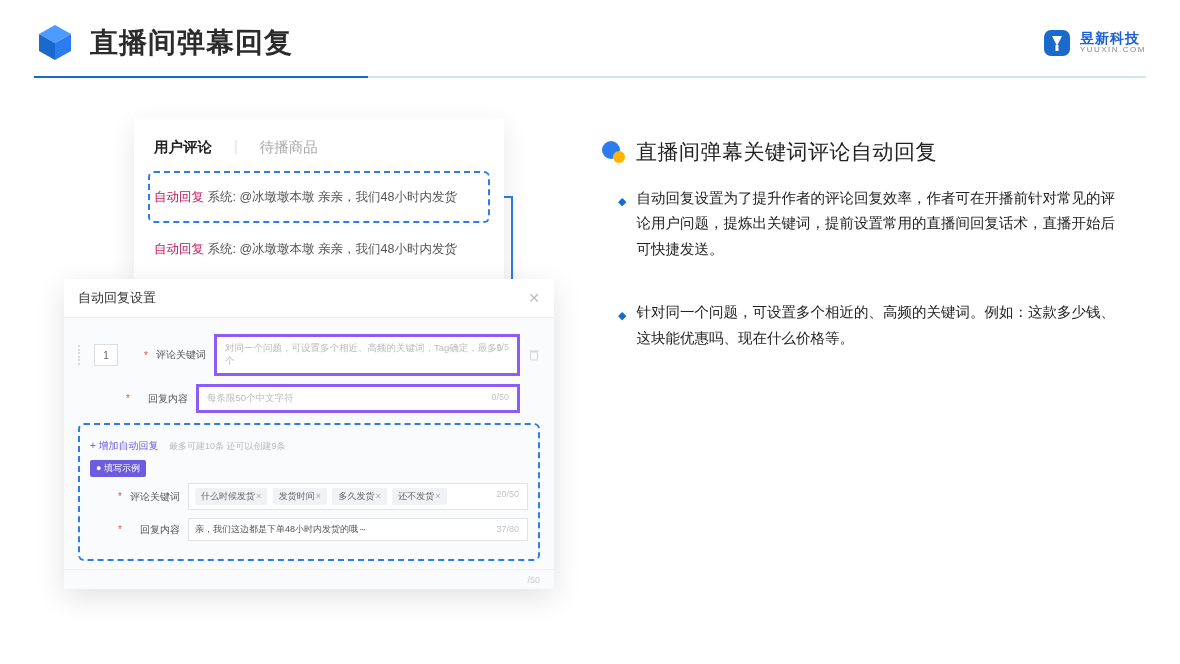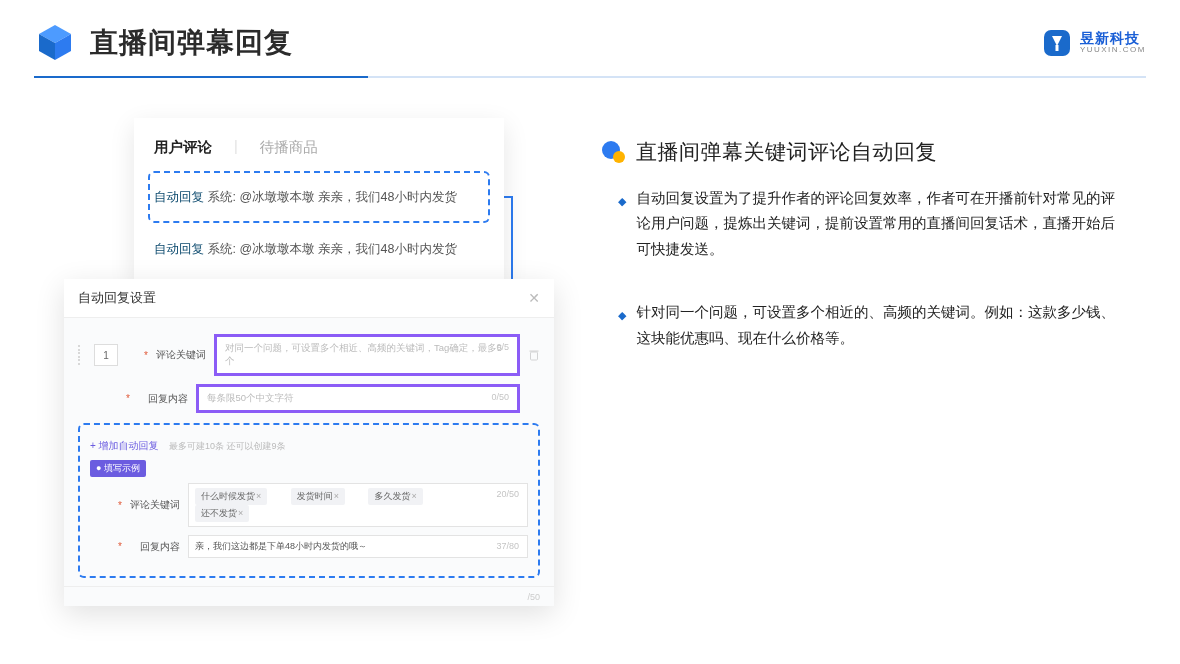--- a/index.html
+++ b/index.html
@@ -23,40 +23,40 @@
 .hr-line { margin: 12px 34px 0 34px; height: 2px; background: linear-gradient(to right, #1a6acb 0%, #1a6acb 30%, #d4e3f6 30%, #d4e3f6 100%); }
 .content { display: flex; padding: 40px 0 0 0; position: relative; }
 .left-col { width: 560px; position: relative; padding-left: 64px; }
 .right-col { width: 560px; padding-left: 40px; padding-top: 20px; }
 .comments-panel { background: #fff; width: 370px; padding: 20px 20px 14px 20px; box-shadow: 0 8px 24px rgba(0,0,0,0.10); position: relative; z-index: 2; margin-left: 70px; }
 .comments-tabs { display: flex; gap: 22px; font-size: 14.5px; margin-bottom: 14px; }
 .tab-active { font-weight: 700; color: #222; }
 .tab-inactive { color: #aaa; }
 .tab-sep { color: #e2e2e2; }
 .comment-row { font-size: 12.5px; color: #555; padding: 8px 0; line-height: 1.6; }
-.ar-badge { color: #0c4a6e; font-weight: 500; }
+.ar-badge { color: #be185d; font-weight: 500; }
 .highlight-box { border: 2.5px dashed #2d7bf0; border-radius: 6px; padding: 6px 4px; margin: 2px -6px 8px -6px; position: relative; }
 .settings-panel { background: #fff; width: 490px; box-shadow: 0 8px 28px rgba(0,0,0,0.12); position: relative; margin-top: -2px; z-index: 3; }
 .settings-header { display: flex; justify-content: space-between; align-items: center; padding: 10px 14px; font-size: 13px; color: #333; border-bottom: 1px solid #eee; }
 .close-x { color: #bbb; font-size: 14px; cursor: pointer; }
 .settings-body { background: #fafbfc; padding: 16px 14px 8px 14px; }
 .field-row { display: flex; align-items: center; gap: 8px; margin-bottom: 8px; font-size: 10px; color: #555; }
 .drag-handle { width: 8px; display: flex; flex-direction: column; gap: 1.5px; }
 .drag-handle span { width: 2px; height: 2px; background: #ccc; border-radius: 50%; display: block; }
 .num-box { width: 24px; height: 22px; border: 1px solid #ddd; background: #fff; display: flex; align-items: center; justify-content: center; font-size: 10px; color: #666; }
 .req-dot { color: #e05a3a; font-size: 10px; }
 .field-label { font-size: 10px; color: #555; width: 50px; text-align: right; }
 .text-input { flex: 1; border: 3px solid #8b5cf6; background: #fff; padding: 5px 8px; font-size: 9.5px; color: #bbb; position: relative; }
 .char-count { position: absolute; right: 8px; top: 5px; font-size: 9px; color: #c5c5c5; }
 .trash-icon { width: 12px; height: 12px; opacity: 0.4; }
 .add-link { color: #6b5ce0; font-size: 10px; }
 .add-hint { color: #bbb; font-size: 9px; margin-left: 6px; }
 .example-box { border: 2.5px dashed #2d7bf0; border-radius: 6px; padding: 10px 10px 10px 10px; margin-top: 10px; position: relative; }
 .example-badge { display: inline-block; background: #6b5ce0; color: #fff; font-size: 9px; padding: 2px 6px; border-radius: 2px; margin-bottom: 6px; }
-.tag-pill { display: inline-block; background: #f1f2f5; color: #666; font-size: 9px; padding: 2px 6px; border-radius: 2px; margin-right: 21px; }
+.tag-pill { display: inline-block; background: #f1f2f5; color: #666; font-size: 9px; padding: 2px 6px; border-radius: 2px; margin-right: 3px; }
 .tag-x { color: #aaa; margin-left: 1px; }
 .example-input { border: 1px solid #e3e3e3; background: #fff; padding: 4px 6px; font-size: 9px; color: #888; flex: 1; position: relative; }
 .connector-v { position: absolute; border-right: 2px solid #2d7bf0; width: 0; }
 .connector-h { position: absolute; border-top: 2px solid #2d7bf0; height: 0; }
 .section-head { display: flex; align-items: center; gap: 10px; margin-bottom: 20px; }
 .bubble-icon { width: 26px; height: 26px; }
 .section-title { font-size: 21px; color: #222; font-weight: 400; letter-spacing: 0.5px;}
 .bullets { padding-left: 18px; }
 .bullet-item { display: flex; gap: 10px; margin-bottom: 38px; font-size: 14.5px; line-height: 1.75; color: #222; }
 .bullet-diamond { color: #1a6acb; font-size: 11px; margin-top: 6px; flex-shrink: 0; }

